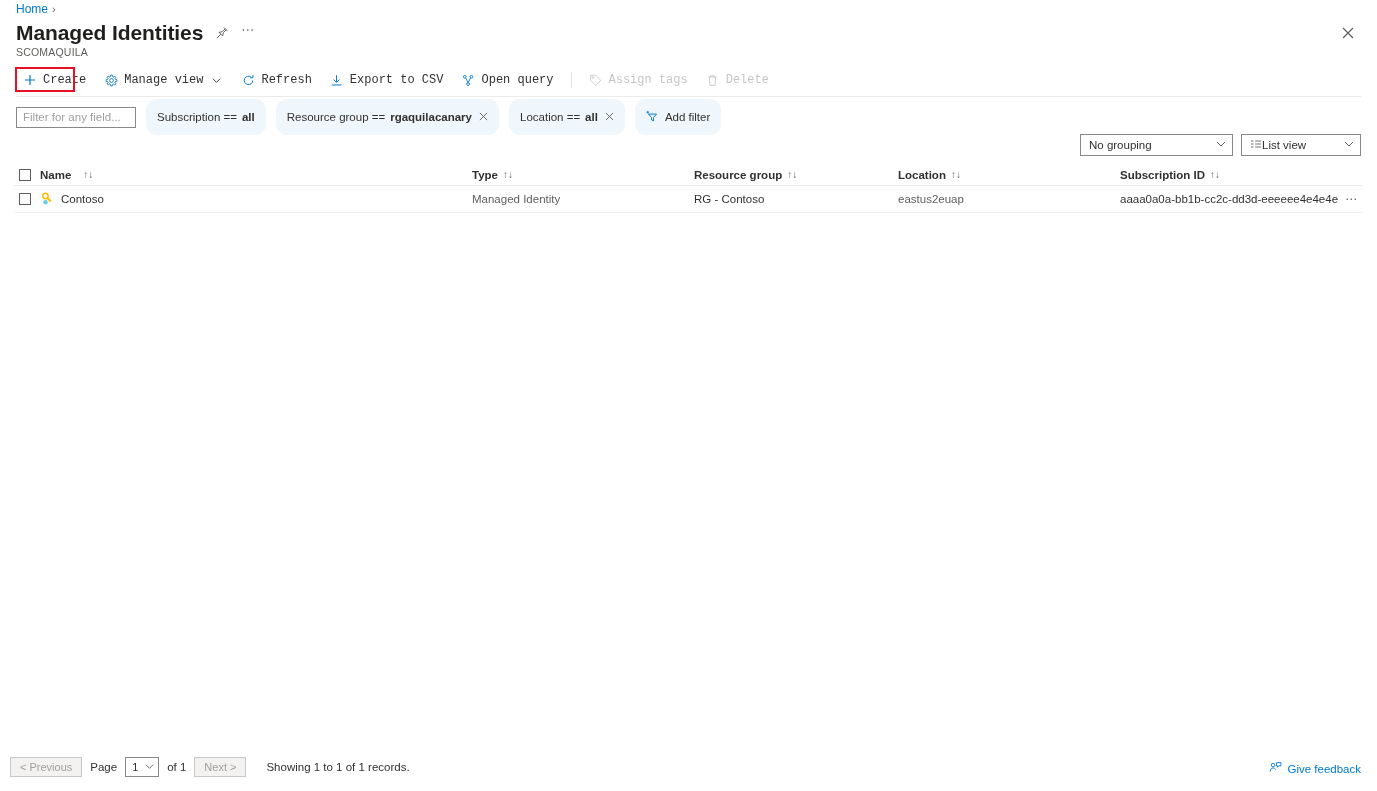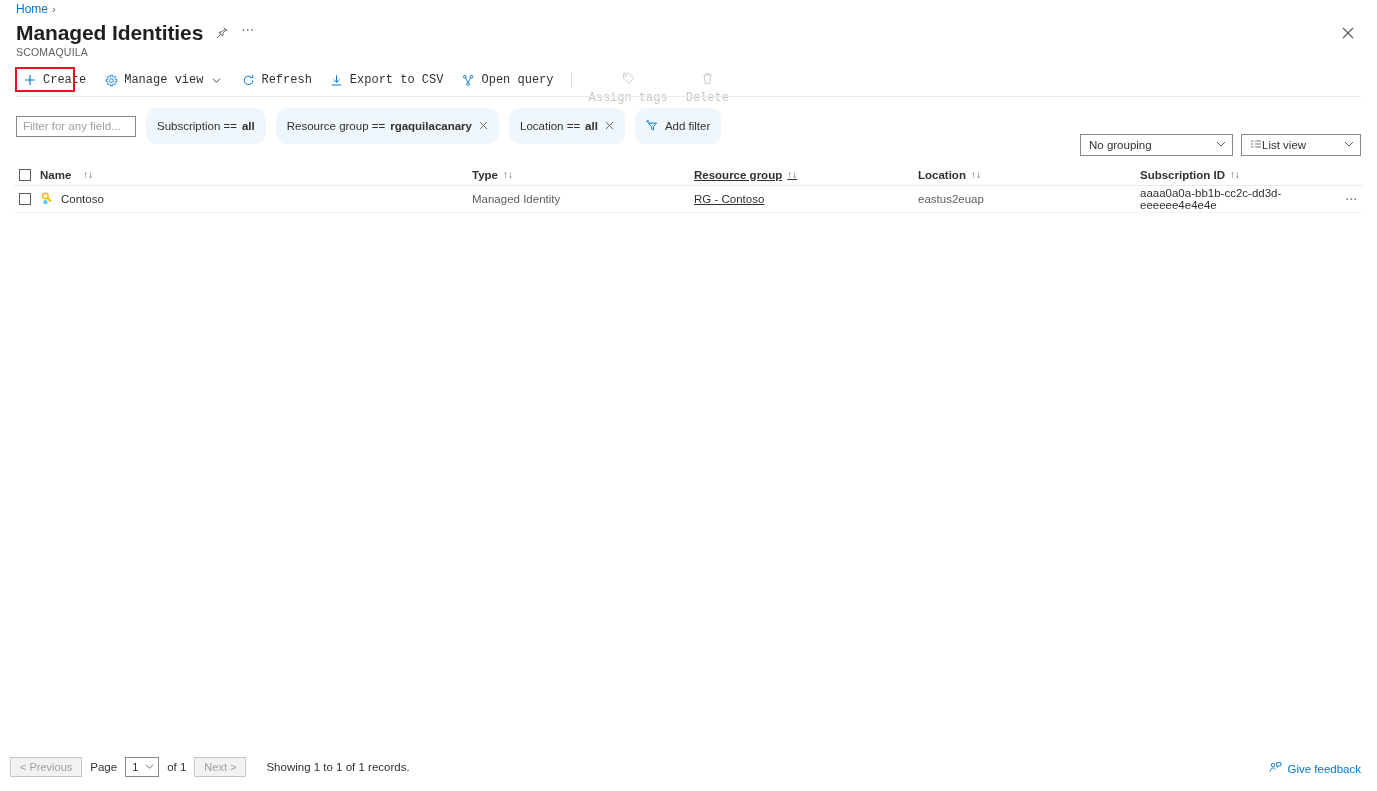--- a/index.html
+++ b/index.html
@@ -55,39 +55,39 @@
   
   .toolbar {
     position: absolute; left: 14px; top: 67px;
     height: 26px; display: flex; align-items: center; gap: 0px;
   }
   .tb-item {
     display: flex; align-items: center; gap: 6px;
     padding: 4px 9px; height: 26px; cursor: pointer;
     font-size: 12px; color: #323130; white-space: nowrap; font-family: Liberation Mono, monospace;
   }
-  .tb-item.disabled { color: #c8c6c4; cursor: default; flex-direction: column; }
+  .tb-item.disabled { color: #c8c6c4; cursor: default; }
   .tb-icon { width: 14px; height: 14px; display:flex; align-items:center; justify-content:center; flex: none; }
   .tb-sep {
     width: 1px; height: 16px; background: #e1dfdd; margin: 0 8px;
   }
   .create-highlight {
     position: absolute; left: 15px; top: 67px;
     width: 60px; height: 25px;
     border: 2px solid #e81123;
     pointer-events: none;
   }
   .toolbar-rule {
     position: absolute; left: 16px; top: 96px;
     width: 1345px; height: 1px; background: #edebe9;
   }
 
   
   .filter-bar {
-    position: absolute; left: 16px; top: 108px;
+    position: absolute; left: 16px; top: 99px;
     display: flex; align-items: center; gap: 10px;
   }
   .filter-input {
     width: 120px; height: 21px;
     border: 1px solid #8a8886; background: #fff;
     font-size: 11.5px; color: #605e5c;
     padding: 0 6px; font-family: inherit;
     outline: none;
   }
   .filter-input::placeholder { color: #a19f9d; }
@@ -135,21 +135,21 @@
   .cb {
     width: 26px; flex: none; display: flex; align-items: center;
     padding-left: 5px;
   }
   .cb .box {
     width: 12px; height: 12px; border: 1px solid #605e5c;
     background: #fff; cursor: pointer;
   }
   .c-name { width: 432px; flex: none; display: flex; align-items: center; gap: 7px; }
   .c-type { width: 222px; flex: none; }
-  .c-rg   { width: 224px; flex: none; text-decoration: underline; }
+  .c-rg   { width: 204px; flex: none; }
   .c-loc  { width: 222px; flex: none; }
   .c-sub  { flex: 1 1 auto; }
   .sort {
     display: inline-block; margin-left: 5px; color: #605e5c;
     font-size: 10px; font-weight: 400; cursor: pointer;
   }
   .hcell { cursor: pointer; display: flex; align-items: center; }
   .cell-muted { color: #605e5c; }
   .row-ellipsis {
     width: 22px; flex: none; text-align: center; color: #605e5c;

